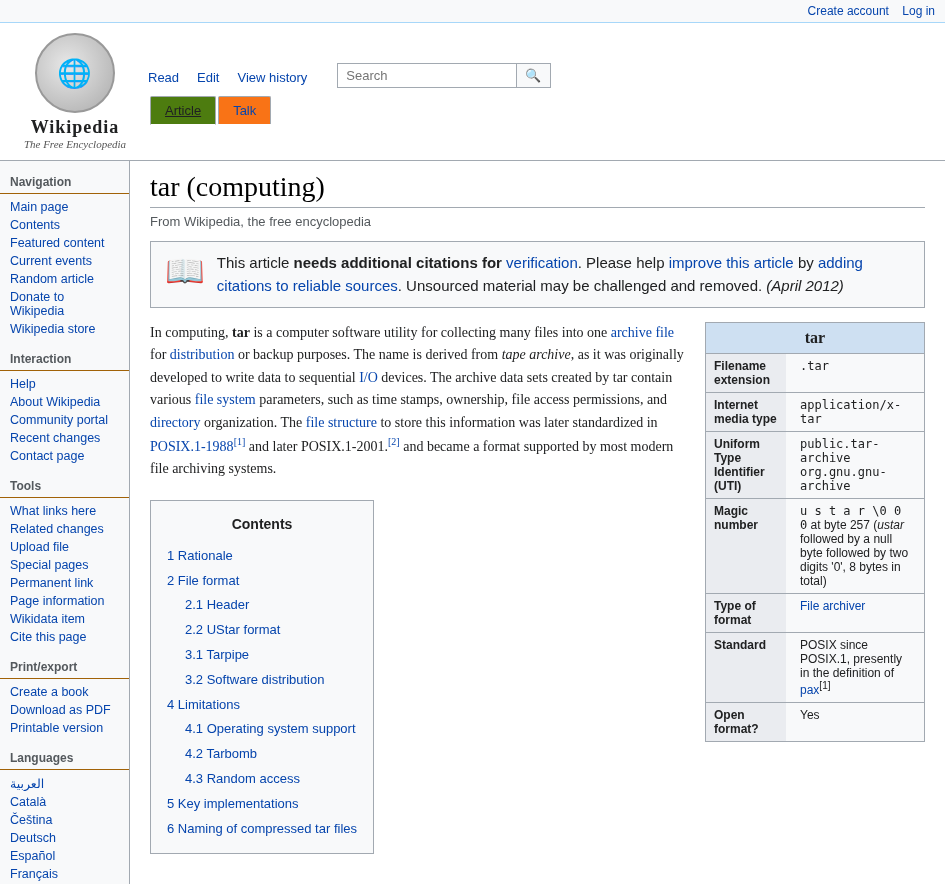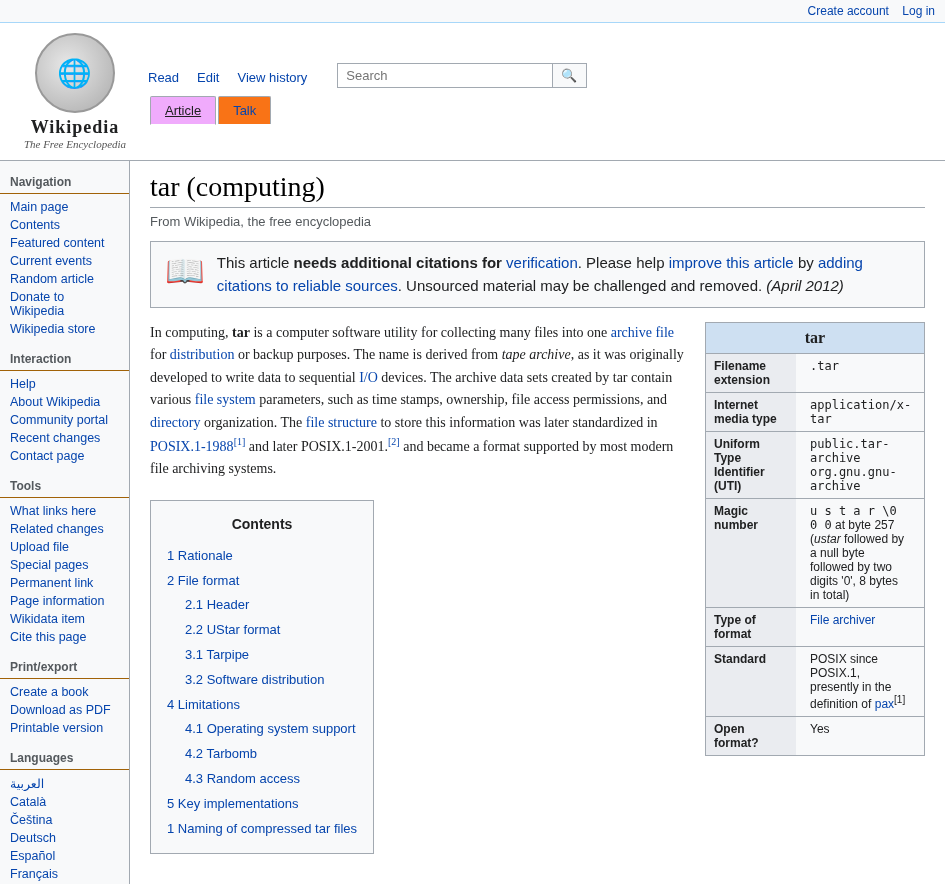--- a/index.html
+++ b/index.html
@@ -55,38 +55,38 @@
       font-family: sans-serif;
       border: 1px solid #a2a9b1;
       border-bottom: none;
       background: #f97316;
       margin-right: 2px;
       cursor: pointer;
       color: #0645ad;
       border-radius: 2px 2px 0 0;
     }
     .nav-tab.active {
-      background: #f0abfc;
+      background: #4d7c0f;
       color: #202122;
       border-bottom: 1px solid #fff;
       margin-bottom: -1px;
       text-decoration: underline;
     }
 
     #search-area {
       display: flex;
       align-items: center;
       margin-left: 20px;
       margin-bottom: 4px;
     }
     #search-input {
       border: 1px solid #a2a9b1;
       padding: 4px 8px;
       font-size: 13px;
-      width: 216px;
+      width: 180px;
       background: #fff;
     }
     #search-btn {
       background: #f8f9fa;
       border: 1px solid #a2a9b1;
       border-left: none;
       padding: 4px 8px;
       cursor: pointer;
       font-size: 13px;
     }
@@ -203,21 +203,21 @@
       font-family: serif;
     }
     .infobox-row {
       display: flex;
       border-top: 1px solid #a2a9b1;
     }
     .infobox-label {
       background: #eaecf0;
       font-weight: bold;
       padding: 5px 8px;
-      width: 90px;
+      width: 80px;
       flex-shrink: 0;
       font-size: 12px;
     }
     .infobox-value {
       padding: 5px 14px;
       font-size: 12px;
       font-family: monospace;
     }
     .infobox-value.normal { font-family: sans-serif; }
     .infobox-value a { color: #0645ad; }
@@ -379,21 +379,21 @@
           <div class="contents-item"><a>3.1 Tarpipe</a></div>
           <div class="contents-item"><a>3.2 Software distribution</a></div>
         </div>
         <div class="contents-item"><a>4 Limitations</a></div>
         <div class="contents-sub">
           <div class="contents-item"><a>4.1 Operating system support</a></div>
           <div class="contents-item"><a>4.2 Tarbomb</a></div>
           <div class="contents-item"><a>4.3 Random access</a></div>
         </div>
         <div class="contents-item"><a>5 Key implementations</a></div>
-        <div class="contents-item"><a>1 Naming of compressed tar files</a></div>
+        <div class="contents-item"><a>6 Naming of compressed tar files</a></div>
         
         
         
       </div>
 
       
       
       
     </div>
   </div>

